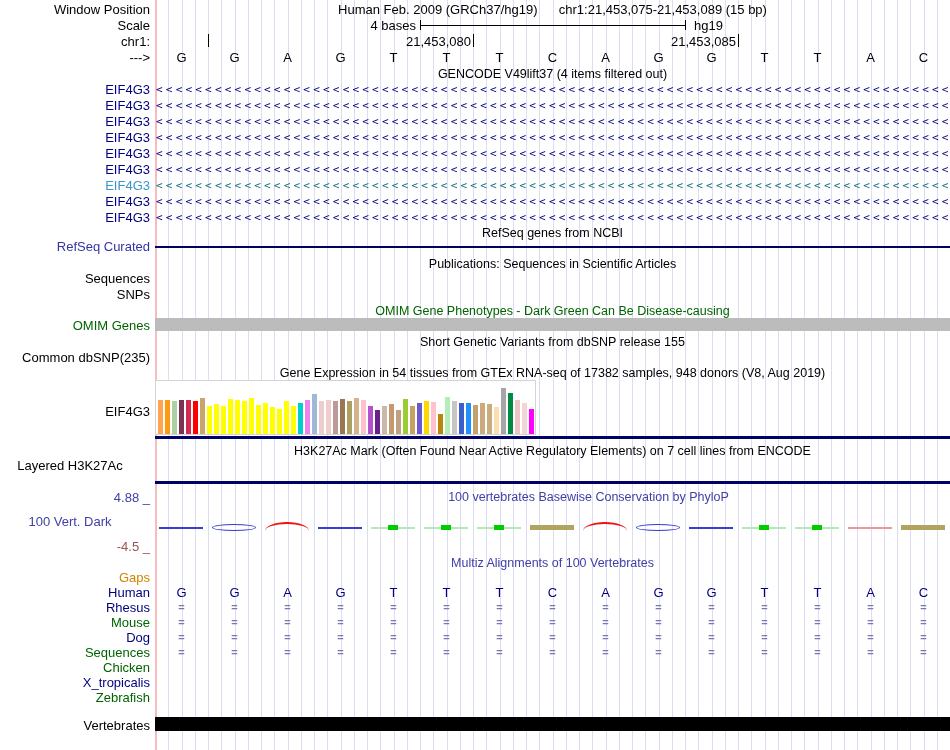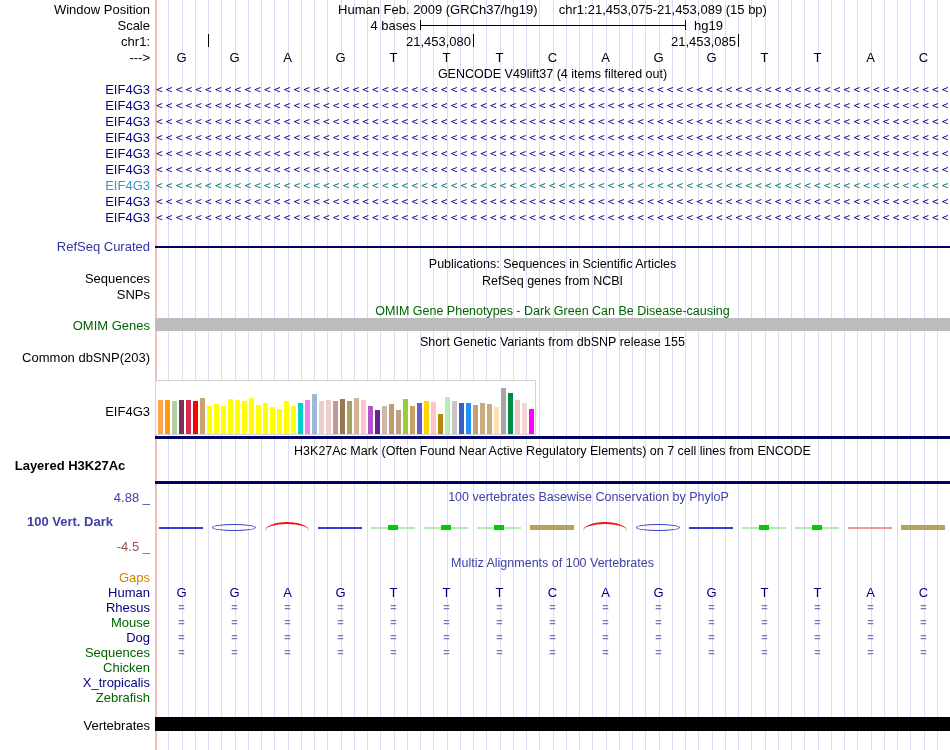--- a/index.html
+++ b/index.html
@@ -1,21 +1,21 @@
 <!DOCTYPE html>
 <html><head>
 <meta charset="utf-8">
 <style>
   html,body{margin:0;padding:0;background:#fff;}
   #root{position:relative;width:950px;height:750px;background:#fff;overflow:hidden;
         font-family:"Liberation Sans",sans-serif;color:#000;}
   .grid{position:absolute;top:0;width:1px;height:750px;background:#dcdcf2;}
   .pink{position:absolute;top:0;width:2px;height:750px;background:#f7bcbc;}
   .lbl{position:absolute;left:0;width:150px;text-align:right;font-size:13px;line-height:15px;white-space:nowrap;}
-  .lblc{position:absolute;left:0;width:140px;text-align:center;font-size:13px;line-height:15px;white-space:nowrap;font-weight:bold;}
+  .lblc{position:absolute;left:0;width:140px;text-align:center;font-size:13px;line-height:15px;white-space:nowrap;}
   .ctitle{position:absolute;left:155px;width:795px;text-align:center;font-size:12.5px;line-height:14px;white-space:nowrap;}
   .seqrow span{position:absolute;width:53px;text-align:center;font-size:13px;line-height:15px;}
   .generow{position:absolute;left:0;width:950px;height:16px;}
   .generow .glbl{position:absolute;left:0;top:1px;width:150px;text-align:right;font-size:13px;line-height:14px;}
   .arrows{position:absolute;left:156px;top:1px;width:792px;height:14px;overflow:hidden;white-space:nowrap;
           font-family:"DejaVu Sans Mono",monospace;font-size:11px;line-height:14px;letter-spacing:3.2px;}
   .hline{position:absolute;left:155px;width:795px;}
   .tick{position:absolute;width:1px;height:13px;background:#000;}
   .alignrow span{position:absolute;width:53px;text-align:center;font-size:11px;line-height:15px;color:#7878b4;font-weight:bold;}
   .gtexbar{position:absolute;bottom:0;width:5px;}
@@ -160,35 +160,36 @@
       <div class="generow" style="top:194px;">
         <div class="glbl" style="color: rgb(0, 0, 128);">EIF4G3</div>
         <div class="arrows" style="color: rgb(0, 0, 128);">&lt;&lt;&lt;&lt;&lt;&lt;&lt;&lt;&lt;&lt;&lt;&lt;&lt;&lt;&lt;&lt;&lt;&lt;&lt;&lt;&lt;&lt;&lt;&lt;&lt;&lt;&lt;&lt;&lt;&lt;&lt;&lt;&lt;&lt;&lt;&lt;&lt;&lt;&lt;&lt;&lt;&lt;&lt;&lt;&lt;&lt;&lt;&lt;&lt;&lt;&lt;&lt;&lt;&lt;&lt;&lt;&lt;&lt;&lt;&lt;&lt;&lt;&lt;&lt;&lt;&lt;&lt;&lt;&lt;&lt;&lt;&lt;&lt;&lt;&lt;&lt;&lt;&lt;&lt;&lt;&lt;&lt;&lt;&lt;&lt;&lt;&lt;&lt;&lt;&lt;</div>
       </div>
       <div class="generow" style="top:210px;">
         <div class="glbl" style="color: rgb(0, 0, 128);">EIF4G3</div>
         <div class="arrows" style="color: rgb(0, 0, 128);">&lt;&lt;&lt;&lt;&lt;&lt;&lt;&lt;&lt;&lt;&lt;&lt;&lt;&lt;&lt;&lt;&lt;&lt;&lt;&lt;&lt;&lt;&lt;&lt;&lt;&lt;&lt;&lt;&lt;&lt;&lt;&lt;&lt;&lt;&lt;&lt;&lt;&lt;&lt;&lt;&lt;&lt;&lt;&lt;&lt;&lt;&lt;&lt;&lt;&lt;&lt;&lt;&lt;&lt;&lt;&lt;&lt;&lt;&lt;&lt;&lt;&lt;&lt;&lt;&lt;&lt;&lt;&lt;&lt;&lt;&lt;&lt;&lt;&lt;&lt;&lt;&lt;&lt;&lt;&lt;&lt;&lt;&lt;&lt;&lt;&lt;&lt;&lt;&lt;&lt;</div>
       </div>
     </div>
 
-  <div class="ctitle" style="top:226px;margin-top:48px;">RefSeq genes from NCBI</div>
+  <div class="ctitle" style="top:226px;">RefSeq genes from NCBI</div>
   <div class="lbl" style="top:239px;color:#3333a6;">RefSeq Curated</div>
   <div class="hline" style="top:246px;height:2px;background:#000066;"></div>
 
   <div class="ctitle" style="top:257px;">Publications: Sequences in Scientific Articles</div>
   <div class="lbl" style="top:271px;">Sequences</div>
   <div class="lbl" style="top:287px;">SNPs</div>
 
   <div class="ctitle" style="top:304px;color:#006400;">OMIM Gene Phenotypes - Dark Green Can Be Disease-causing</div>
   <div class="lbl" style="top:318px;color:#006400;">OMIM Genes</div>
   <div class="hline" style="top:318px;height:13px;background:#bcbcbc;"></div>
 
   <div class="ctitle" style="top:335px;">Short Genetic Variants from dbSNP release 155</div>
-  <div class="lbl" style="top:350px;">Common dbSNP(203)</div>
-
+  <div class="lbl" style="top:350px;">Common dbSNP(235)</div>
+
+  <div class="ctitle" style="top:366px;">Gene Expression in 54 tissues from GTEx RNA-seq of 17382 samples, 948 donors (V8, Aug 2019)</div>
   <div class="lbl" style="top:404px;">EIF4G3</div>
   <div id="gtexchart" style="position:absolute;left:155px;top:380px;width:379px;height:53px;background:#fff;border:1px solid #d4d4d4;">
       <div class="gtexbar" style="left:2px;height:34px;background:#ffa54f;"></div>
       <div class="gtexbar" style="left:9px;height:34px;background:#ff9912;"></div>
       <div class="gtexbar" style="left:16px;height:33px;background:#aecfa4;"></div>
       <div class="gtexbar" style="left:23px;height:34px;background:#7d3253;"></div>
       <div class="gtexbar" style="left:30px;height:34px;background:#d42a50;"></div>
       <div class="gtexbar" style="left:37px;height:33px;background:#ff0000;"></div>
       <div class="gtexbar" style="left:44px;height:36px;background:#c9a46c;"></div>
       <div class="gtexbar" style="left:51px;height:28px;background:#ffff00;"></div>

